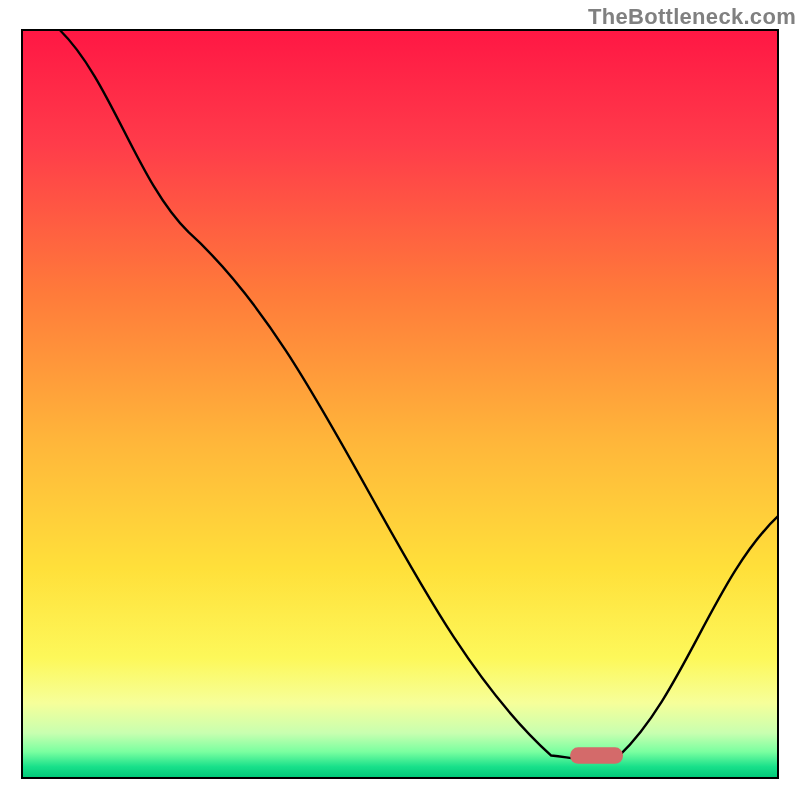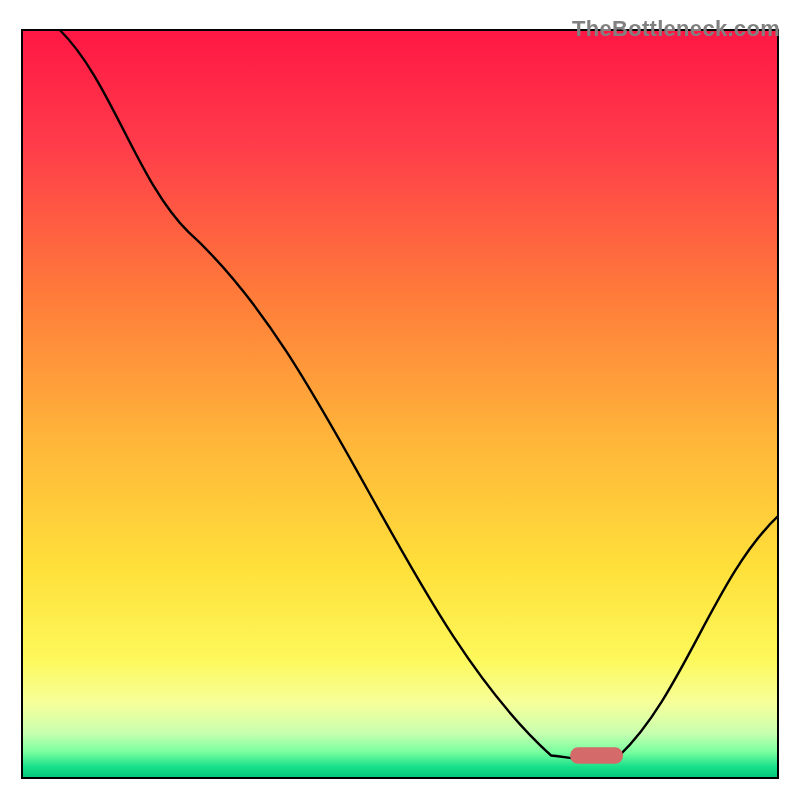--- a/index.html
+++ b/index.html
@@ -11,26 +11,25 @@
     font-family: Arial, Helvetica, sans-serif;
   }
   .container {
     position: relative;
     width: 800px;
     height: 800px;
   }
   .watermark {
     position: absolute;
     top: 4px;
-    right: 20px;
+    right: 4px;
     font-size: 22px;
     font-weight: bold;
     color: #808080;
     letter-spacing: 0.3px;
-    margin-top: 12px;
   }
   svg {
     display: block;
   }
 </style>
 </head>
 <body>
 <div class="container">
 
 <div class="watermark">TheBottleneck.com</div>

